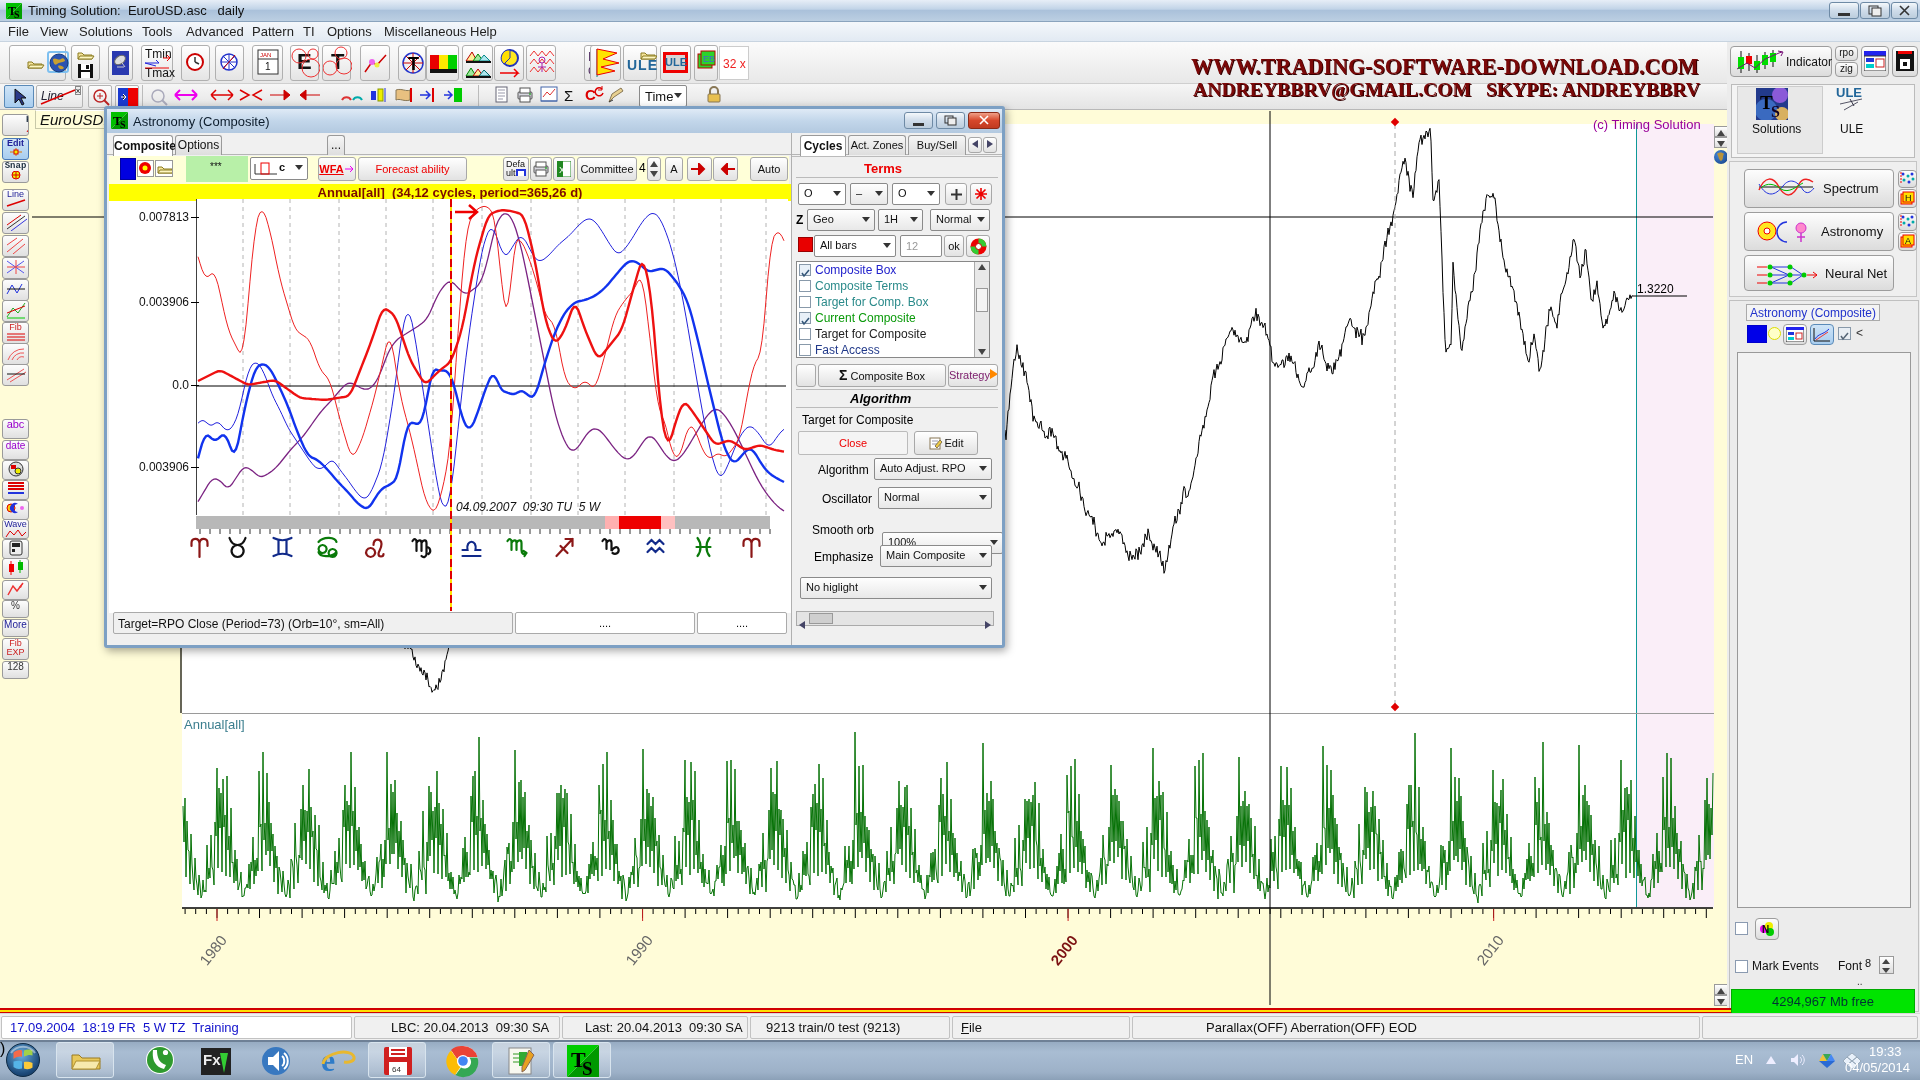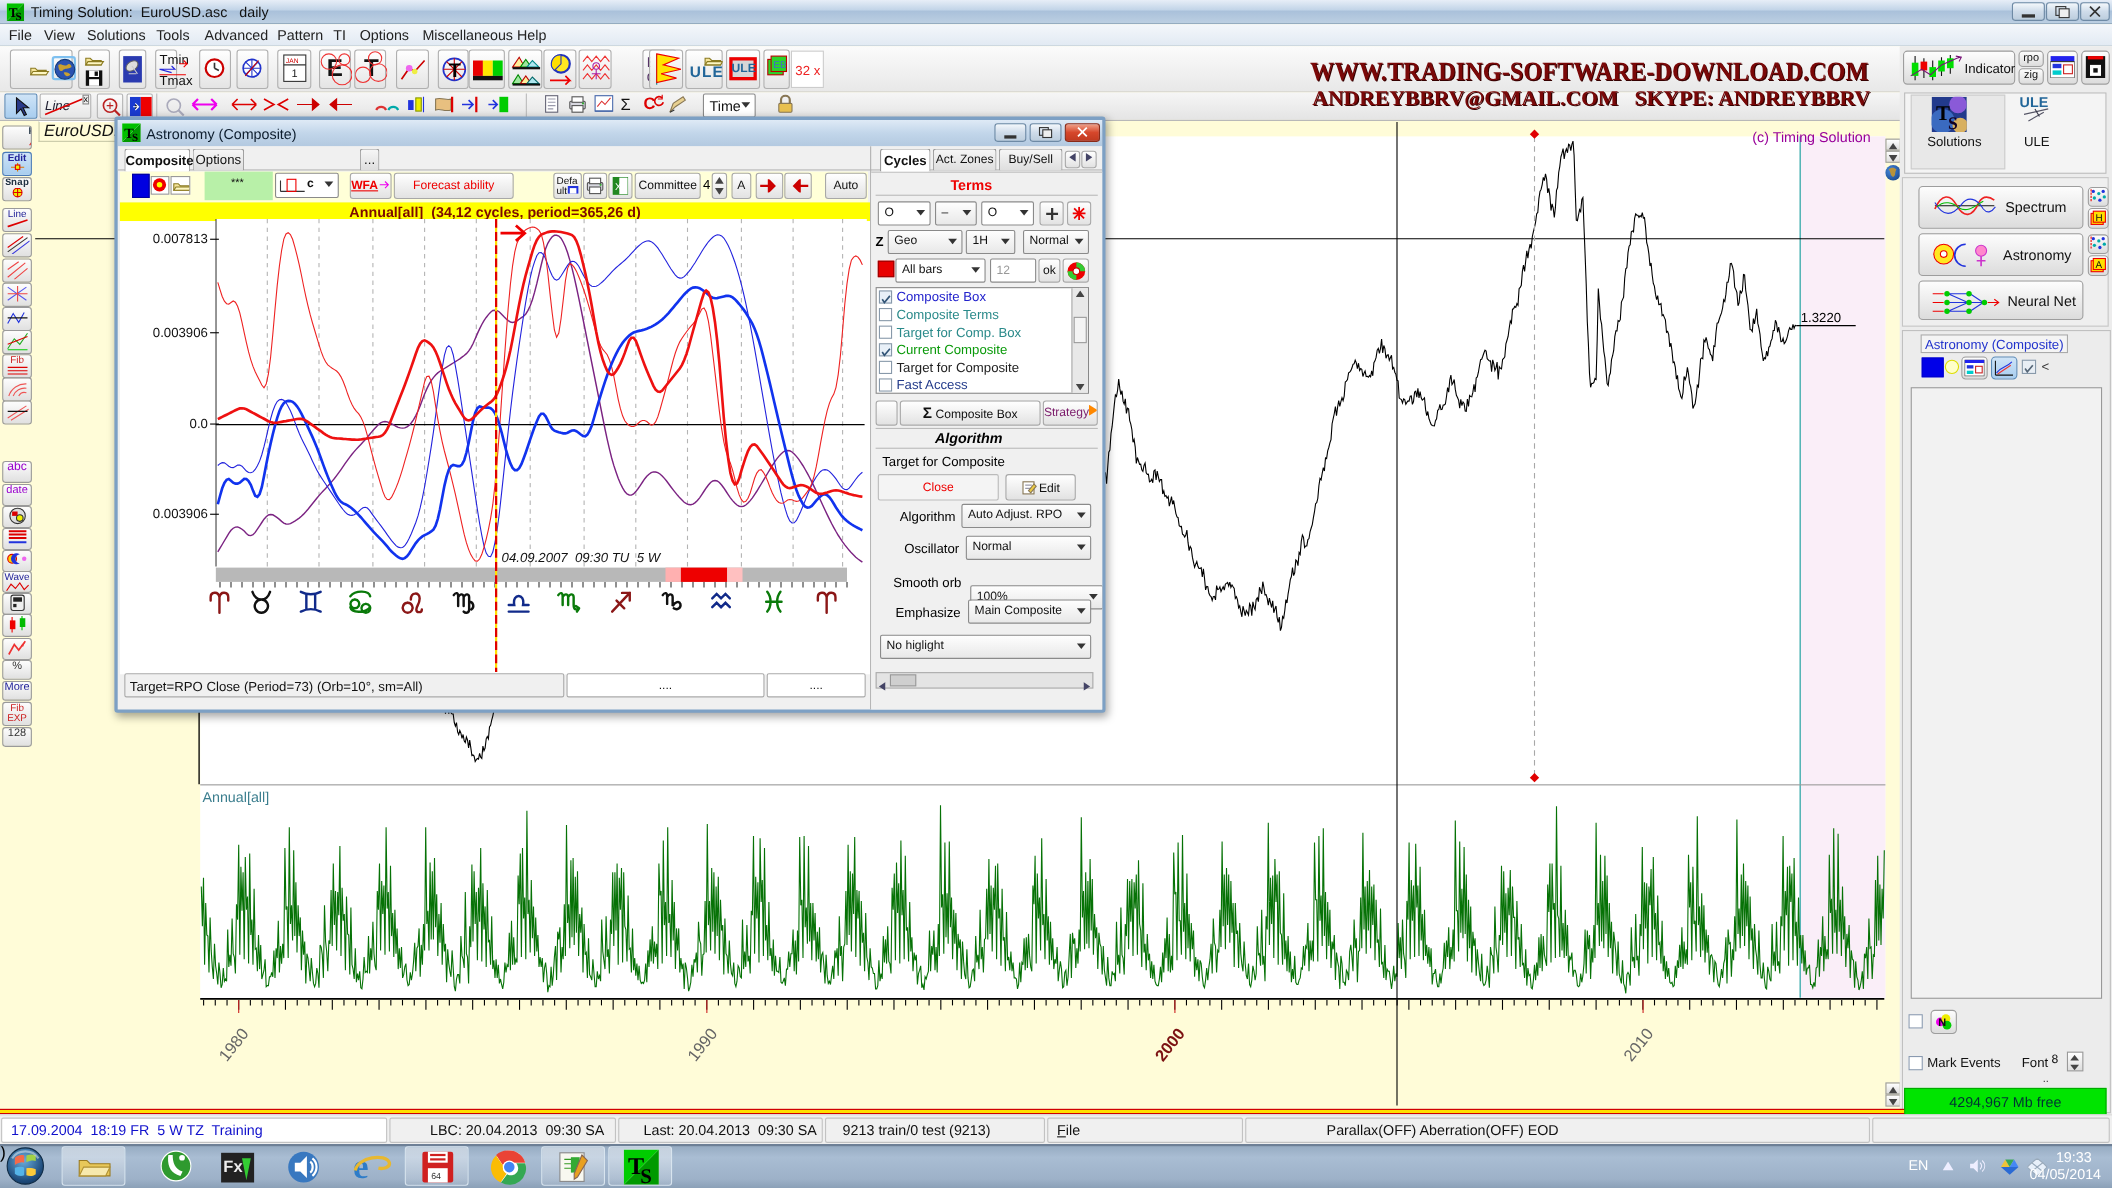--- a/index.html
+++ b/index.html
@@ -98,21 +98,21 @@
       </svg>
     </div>
     <div class="tbtn" style="left:108px;width:25px">
       <div style="position:absolute;left:3px;top:5px;width:17px;height:24px;background:#2a3ab0">
         <svg width="15" height="22" style="position:absolute;left:1px">
           <ellipse cx="7" cy="9" rx="6" ry="4" fill="#ddd" stroke="#666" transform="rotate(-35 7 9)"></ellipse>
           <path d="M7 9 L12 16 M4 16 L11 16" stroke="#ccc"></path>
         </svg>
       </div>
     </div>
-    <div class="tbtn" style="left:141px;width:20px">
+    <div class="tbtn" style="left:141px;width:32px">
       <div style="position:absolute;left:3px;top:1px;font-size:12px;color:#111">Tmin</div>
       <div style="position:absolute;left:3px;top:20px;font-size:12px;color:#111">Tmax</div>
       <svg width="30" height="18" style="position:absolute;left:1px;top:8px">
         <path d="M2 14 L26 14 M20 4 L27 4 L24 1 M24 7 L27 4" stroke="#e00" fill="none"></path>
         <path d="M2 9 L16 9 L13 6 M13 12 L2 9" stroke="#22d" fill="none"></path>
       </svg>
     </div>
     <div class="tbtn" style="left:181px;width:29px">
       <svg width="20" height="20" style="position:absolute;left:3px;top:6px">
         <circle cx="10" cy="10" r="8" fill="#fff" stroke="#c00" stroke-width="2"></circle>

